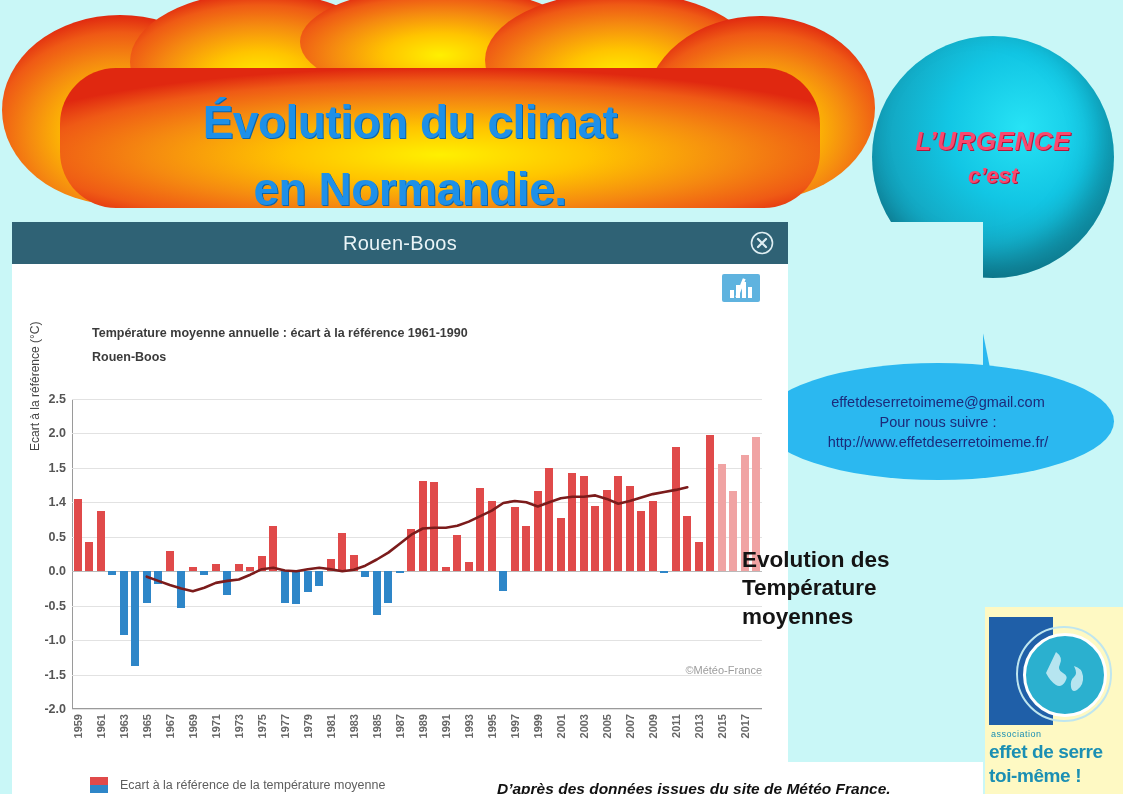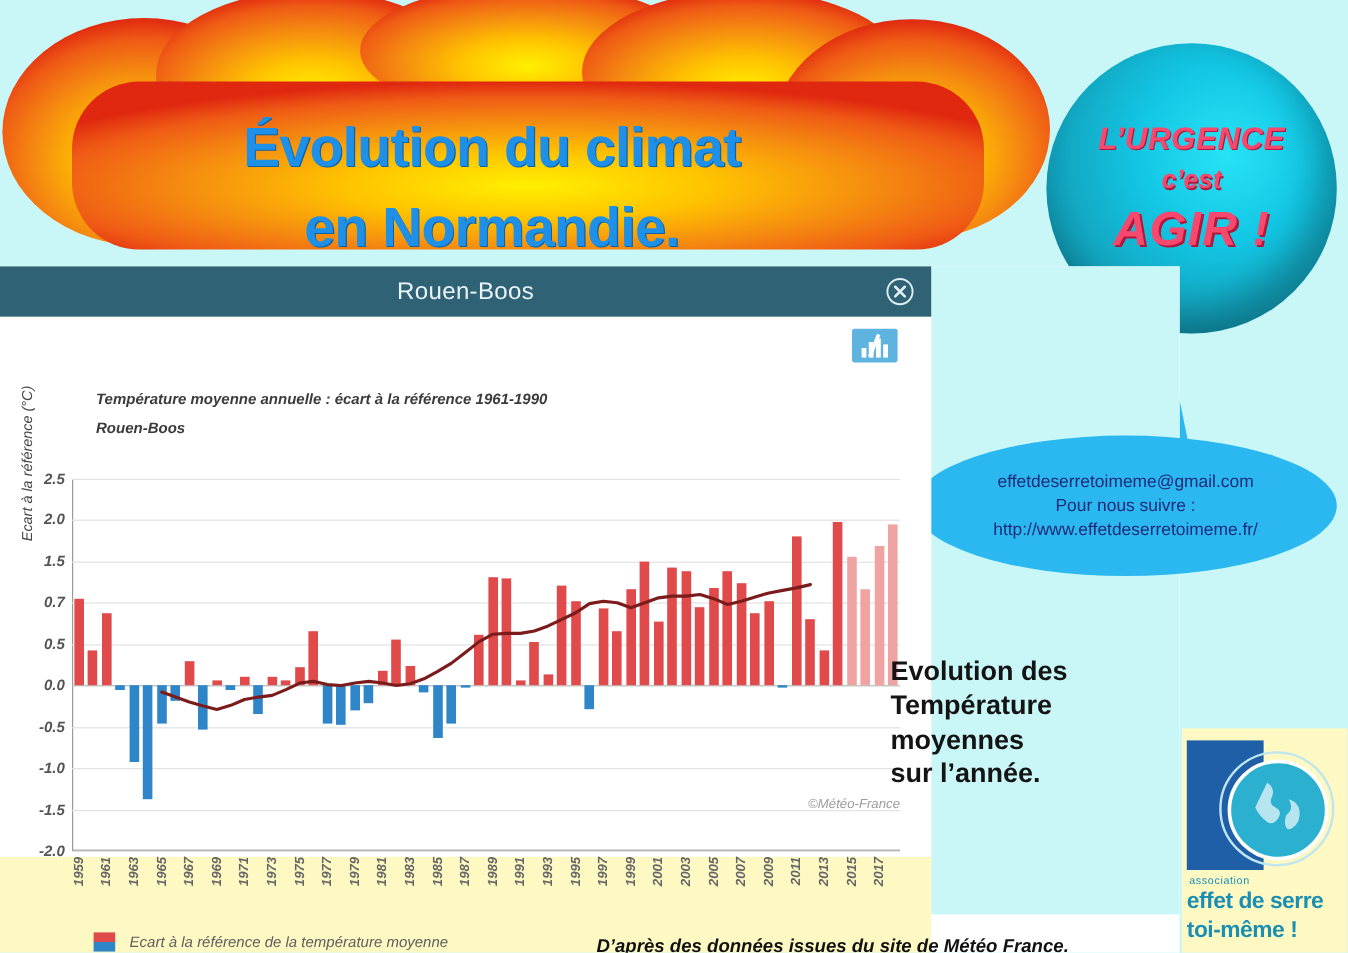--- a/index.html
+++ b/index.html
@@ -41,25 +41,25 @@
   .callout{
     position:absolute;left:762px;top:363px;width:352px;height:117px;
     background:#2bb8f0;border-radius:50%/50%;
     display:flex;align-items:center;justify-content:center;
   }
   .callout-inner{text-align:center;color:#1c2a7a;font-size:14.5px;line-height:1.38;}
   .tail2{position:absolute;left:958px;top:290px;width:34px;height:88px;
     background:#2bb8f0;clip-path:polygon(48% 0%, 100% 100%, 0% 100%);}
 
   
-  .window{position:absolute;left:0px;top:222px;width:776px;height:572px;background:#fef9c3;}
+  .window{position:absolute;left:12px;top:222px;width:776px;height:572px;background:#b91c1c;}
   .win-head{position:relative;height:42px;background:#2f6275;display:flex;align-items:center;justify-content:center;}
   .win-title{color:#eaf4f7;font-size:20px;letter-spacing:.3px;}
   .win-close{position:absolute;right:14px;top:9px;width:24px;height:24px;}
-  .win-body{position:relative;height:450px;background:#fff;font-style:italic;}
+  .win-body{position:relative;height:530px;background:#fff;}
 
   .chart-icon{position:absolute;right:28px;top:10px;width:38px;height:28px;background:#5fb3df;border-radius:2px;
      display:flex;align-items:flex-end;justify-content:center;gap:2px;padding-bottom:4px;box-sizing:border-box;}
   .chart-icon i{display:block;width:4px;background:#ffffff;}
   .ci-slash{position:absolute;left:17px;top:4px;width:3px;height:20px;background:#fff;transform:rotate(22deg);}
 
   .chart-title{position:absolute;left:80px;top:62px;font-size:12.5px;font-weight:bold;color:#3b3b3b;}
   .chart-sub{position:absolute;left:80px;top:86px;font-size:12.5px;font-weight:bold;color:#3b3b3b;}
 
   .plot-area{position:absolute;left:60px;top:135px;width:690px;height:310px;}
@@ -133,21 +133,20 @@
       <div>Évolution du climat</div>
       <div>en Normandie.</div>
     </div>
   </div>
 
   <div class="tail2"></div>
   <div class="sphere">
     <div class="sphere-txt">
       <div class="sp1">L’URGENCE</div>
       <div class="sp2">c’est</div>
-      <div class="sp3">AGIR !</div>
     </div>
   </div>
 
   <div class="white-gap"></div>
   <div class="cyan-strip"></div>
 
   <div class="callout">
     <div class="callout-inner">
       <div>effetdeserretoimeme@gmail.com</div>
       <div>Pour nous suivre :</div>
@@ -192,21 +191,21 @@
             <div class="zeroline" style="top: 172.222px;"></div>
             <div class="gridline" style="top: 206.667px;"></div>
             <div class="gridline" style="top: 241.111px;"></div>
             <div class="gridline" style="top: 275.556px;"></div>
             <div class="gridline" style="top: 310px;"></div>
           </div>
         <div id="yticks">
             <div class="ytick" style="top: 0px;">2.5</div>
             <div class="ytick" style="top: 34.4444px;">2.0</div>
             <div class="ytick" style="top: 68.8889px;">1.5</div>
-            <div class="ytick" style="top: 103.333px;">0.7</div>
+            <div class="ytick" style="top: 103.333px;">1.4</div>
             <div class="ytick" style="top: 137.778px;">0.5</div>
             <div class="ytick" style="top: 172.222px;">0.0</div>
             <div class="ytick" style="top: 206.667px;">-0.5</div>
             <div class="ytick" style="top: 241.111px;">-1.0</div>
             <div class="ytick" style="top: 275.556px;">-1.5</div>
             <div class="ytick" style="top: 310px;">-2.0</div>
           </div>
         <div class="bars" id="bars">
             <div class="bar" title="1959: 1.05" style="left: 1.61px; width: 8.28px; top: 99.8889px; height: 72.3333px; bottom: auto; background: rgb(224, 74, 74);"></div>
             <div class="bar" title="1960: 0.43" style="left: 13.11px; width: 8.28px; top: 142.6px; height: 29.6222px; bottom: auto; background: rgb(224, 74, 74);"></div>
@@ -319,21 +318,20 @@
 
       </div>
 
     </div>
   </div>
 
   <div class="evo">
     <div>Evolution des</div>
     <div>Température</div>
     <div>moyennes</div>
-    <div>sur l’année.</div>
   </div>
 
   <div class="source">D’après des données issues du site de Météo France.</div>
 
   <div class="logo">
     <div class="logo-bluebox"></div>
     <div class="logo-ring"></div>
     <div class="logo-globe">
       <svg width="78" height="78" viewBox="0 0 78 78">
         <path d="M30 16 q7 5 4 12 q-3 6 3 9 q6 3 2 9 q-4 6 -9 3 q-6 -4 -10 -12" fill="#cfeef6" opacity=".85"></path>

